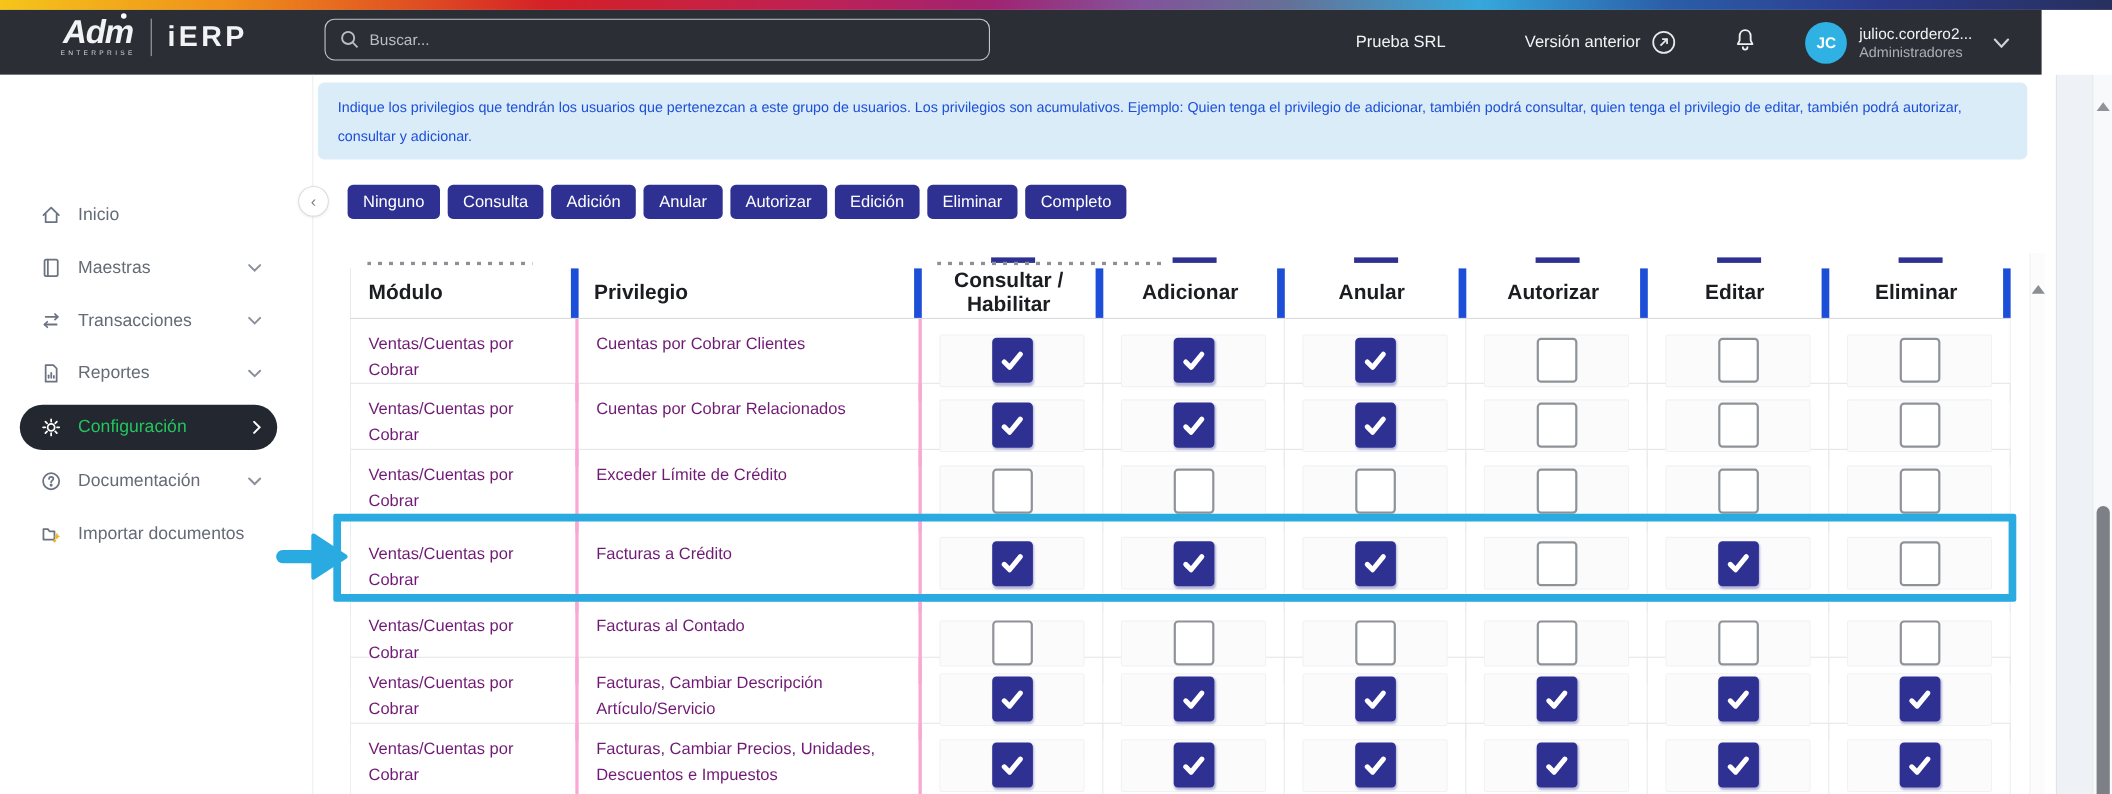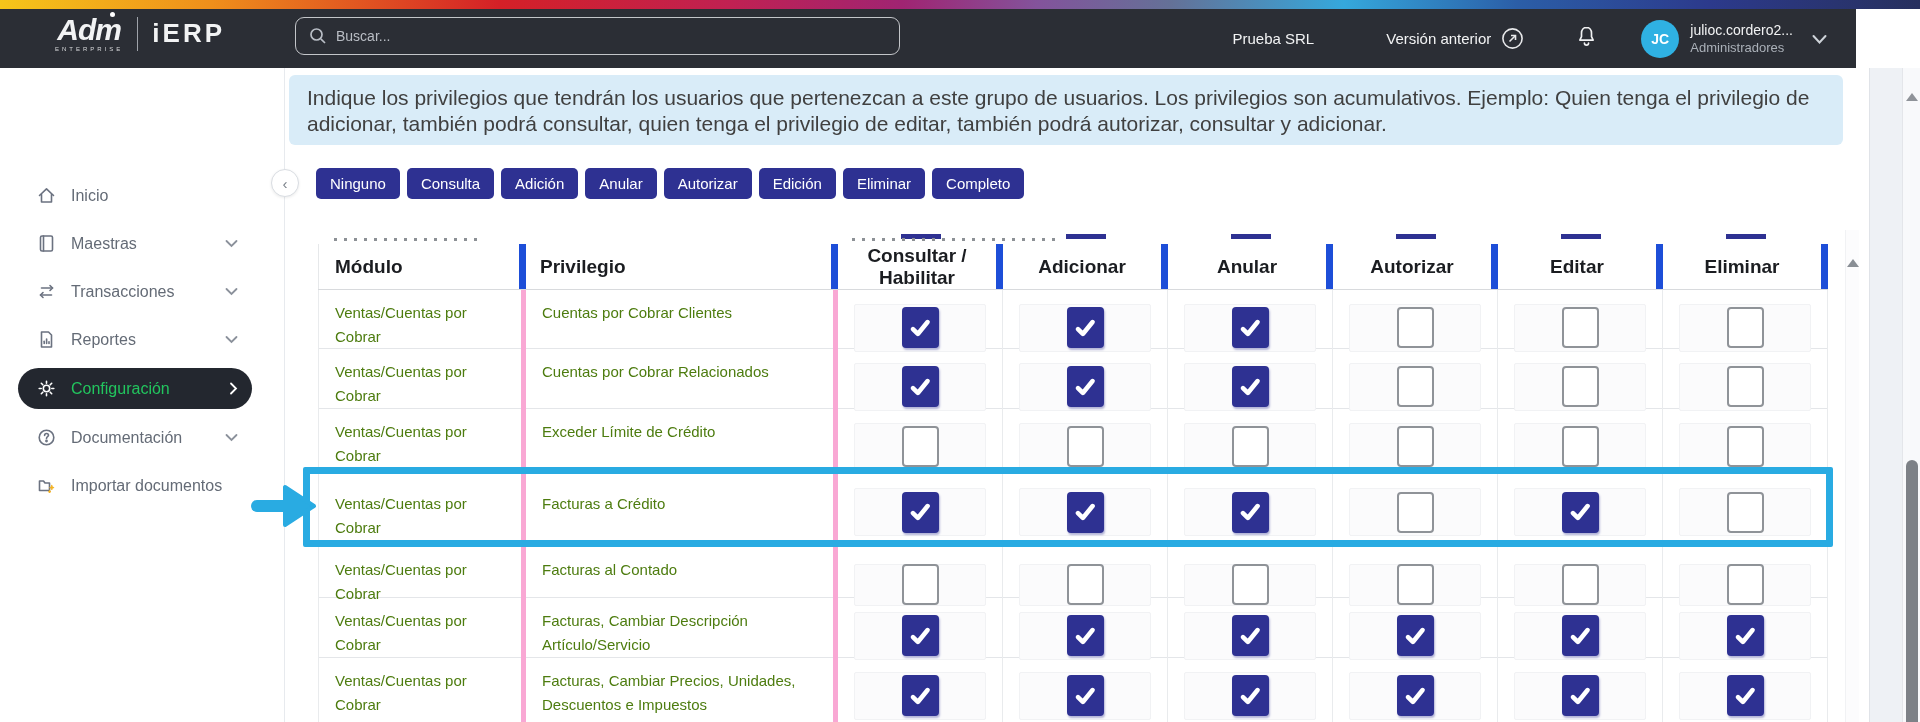--- a/index.html
+++ b/index.html
@@ -48,21 +48,21 @@
 
   .collapse-btn { position:absolute; left:271px; top:169px; width:28px; height:28px; border-radius:50%;
     background:#fff; border:1px solid #d9dde2; color:#7a8089; font-size:15px; line-height:1;
     display:flex; align-items:center; justify-content:center; cursor:pointer; z-index:6;
     box-shadow:0 1px 3px rgba(0,0,0,.08); font-family:"Liberation Sans",sans-serif; }
 
   
   .content { position:absolute; left:285px; top:68px; width:1584px; bottom:0; background:#fff; }
 
   .notice { position:absolute; left:4px; top:7px; width:1554px; height:70px; background:#d9ecf8;
-    color:#404040; border-radius:6px; font-size:21px; line-height:26px; padding:10px 18px; }
+    color:#1d4ed8; border-radius:6px; font-size:13px; line-height:26px; padding:10px 18px; }
 
   .btnrow { position:absolute; left:31px; top:100px; display:flex; gap:7px; }
   .qbtn { background:#2e3192; color:#fff; border:none; border-radius:5px; font-size:15px;
     padding:7px 14px; cursor:pointer; font-family:"Liberation Sans",sans-serif; }
 
   
   .tablewrap { position:absolute; left:33px; top:162px; width:1510px; height:492px; overflow:hidden; }
   .grid-row { display:grid; grid-template-columns:208px 312px repeat(6,165px); }
 
   .clipband { position:relative; height:14px; overflow:hidden; }
@@ -70,21 +70,21 @@
   .clip-text { position:absolute; top:8px; height:3px;
     background:repeating-linear-gradient(90deg,#8d9196 0 3px,transparent 3px 10px); }
 
   .thead { height:46px; border-bottom:1px solid #d8dadd; }
   .thead .hcell { font-size:19px; font-weight:bold; color:#1b1d21; display:flex; align-items:center;
     border-right:7px solid #1d4ed8; padding:0 14px; }
   .thead .hcell:first-child { border-left:1px solid #e6e8ea; padding-left:16px; }
   .thead .hcell.center { justify-content:center; text-align:center; padding:0 4px; }
 
   .t-row { border-bottom:1px solid #e4e6e9; }
-  .t-row .cell { border-right:5px solid #f9a8d4; font-size:15px; color:#4d7c0f; line-height:24px;
+  .t-row .cell { border-right:3px solid #f9a8d4; font-size:15px; color:#701a75; line-height:24px;
     padding:11px 14px 16px 16px; }
   .t-row .cell:first-child { border-left:1px solid #e9ebed; }
   .t-row .ccell { border-right:1px solid #e9ebed; display:flex; align-items:center; justify-content:center;
     padding:0; }
   .t-row.hl .cell { padding-top:24px; }
 
   .chip { width:132px; height:48px; background:#fbfbfc; border:1px solid #f1f2f4; border-radius:2px;
     display:flex; align-items:center; justify-content:center; }
   .chip.short { height:42px; }
   .cb { width:37px; height:41px; border-radius:4px; cursor:pointer; display:flex; align-items:center;

